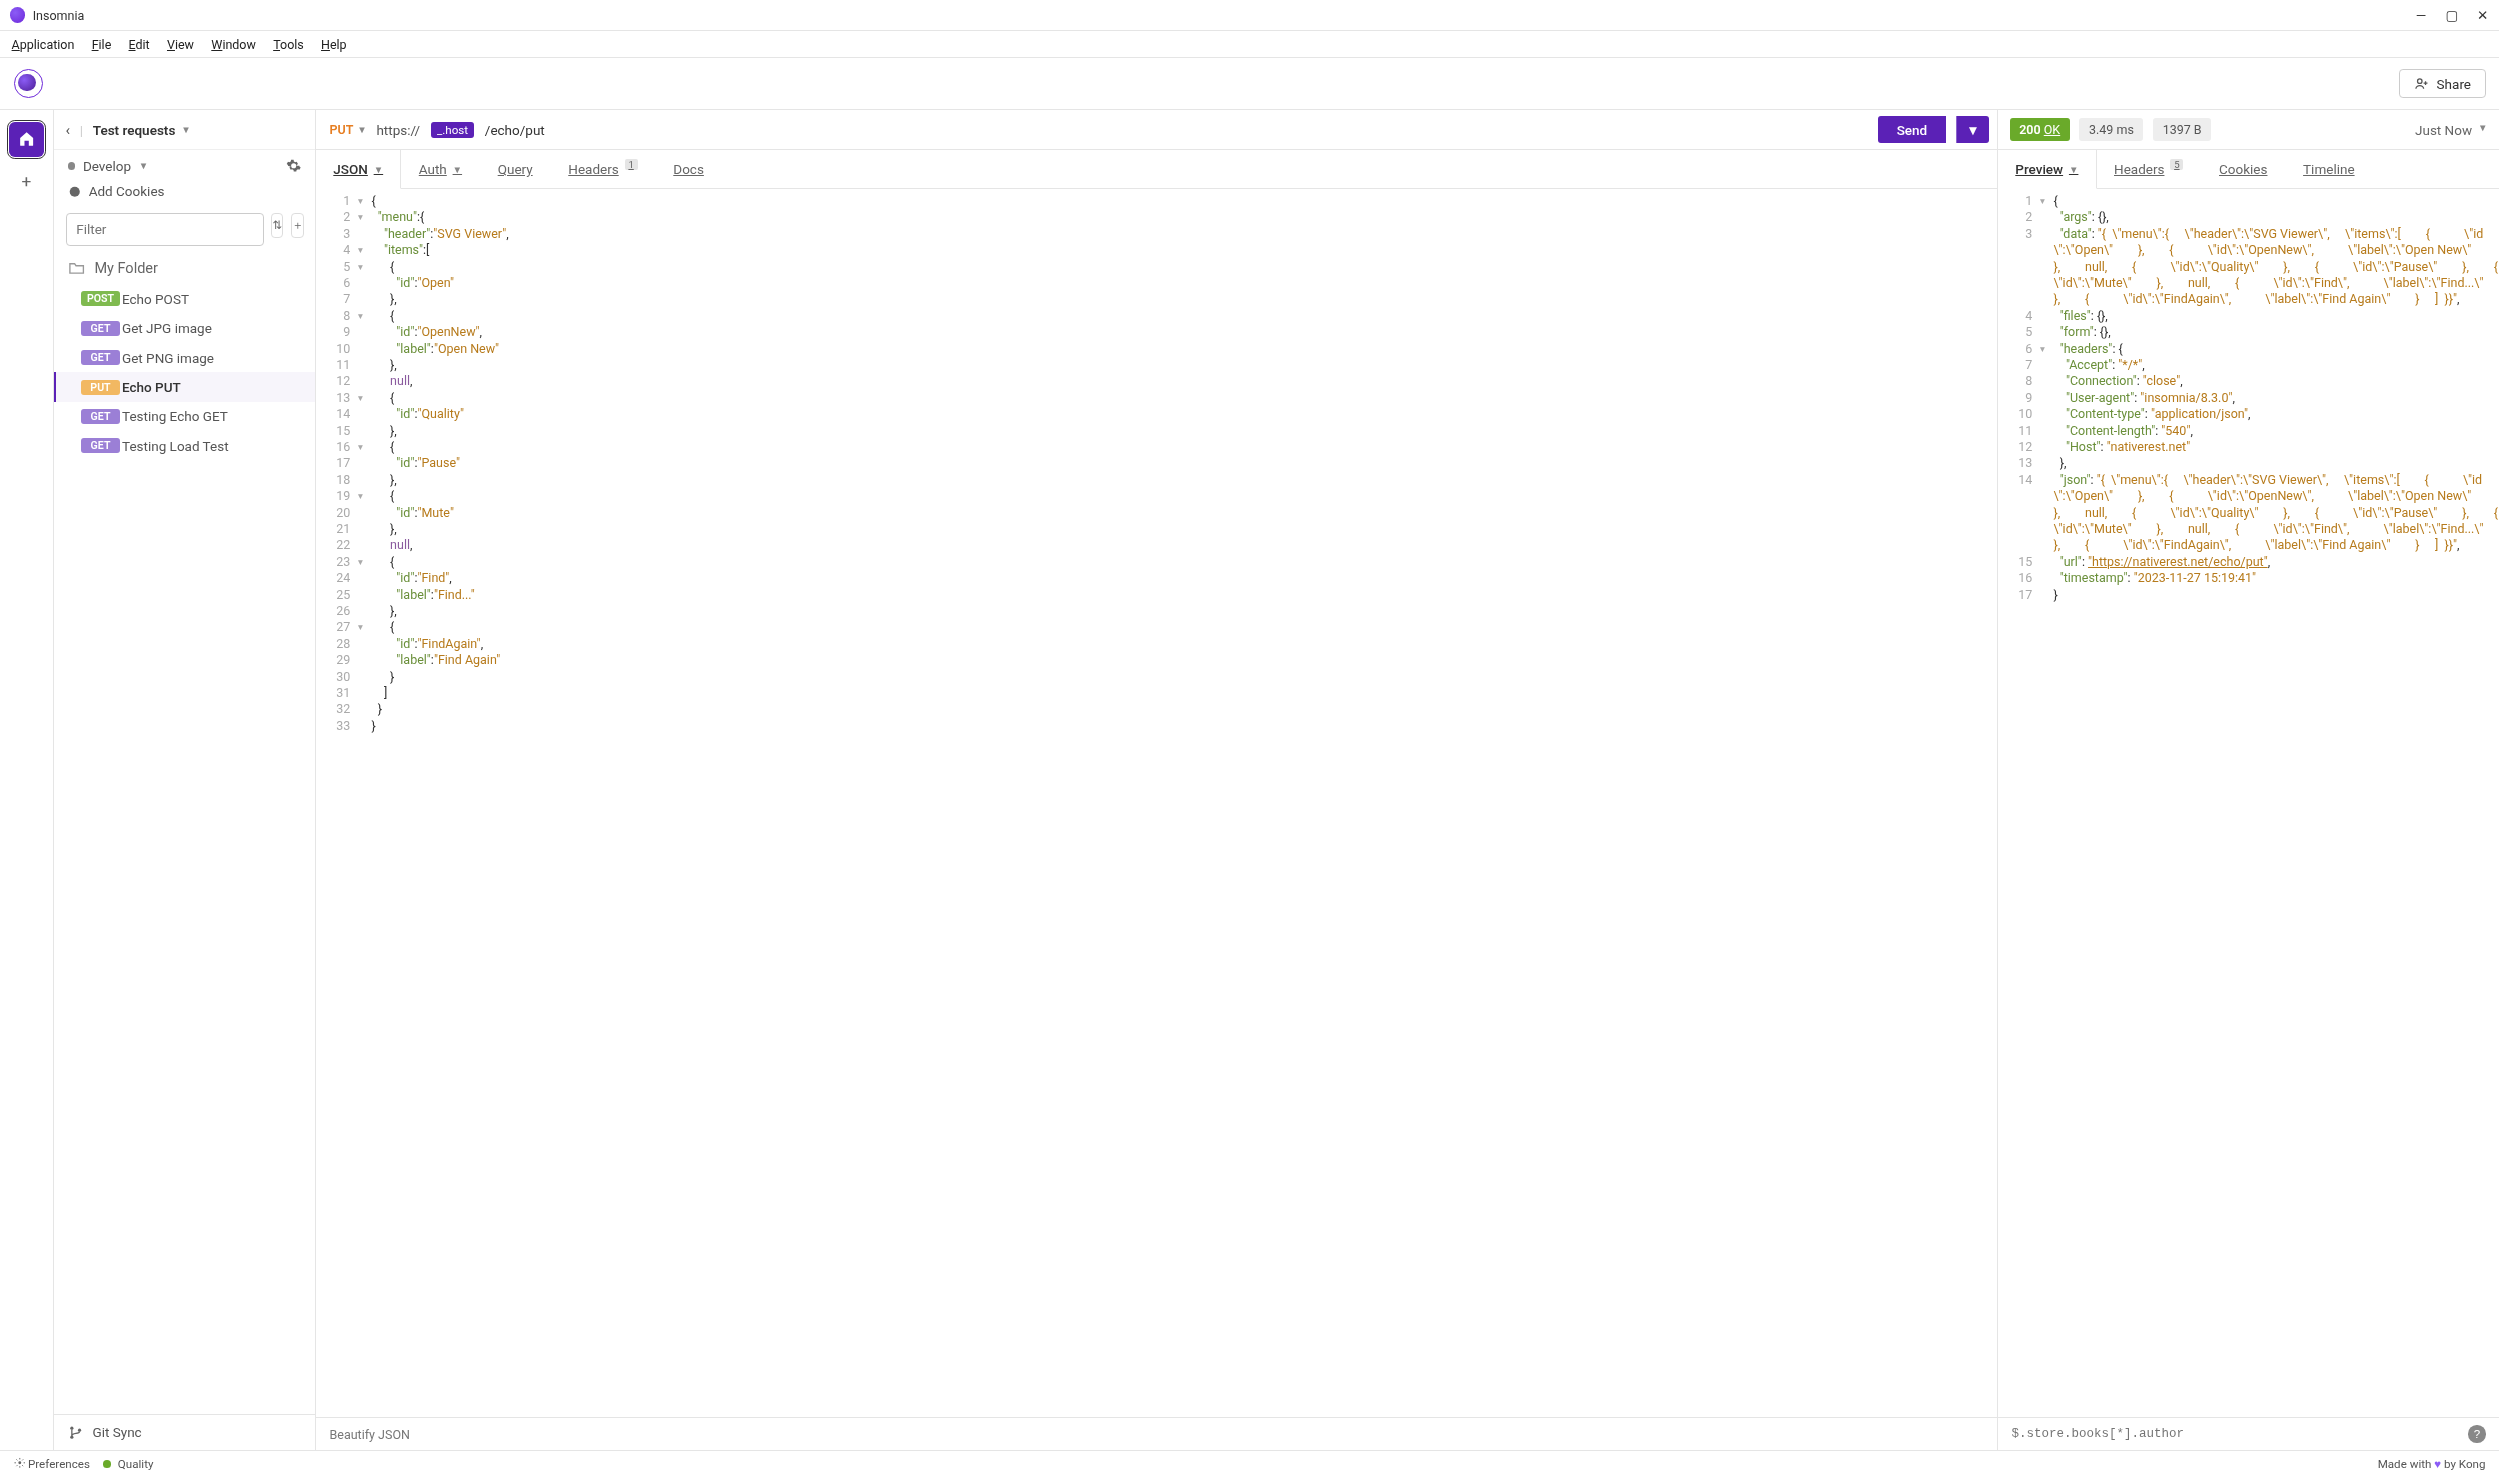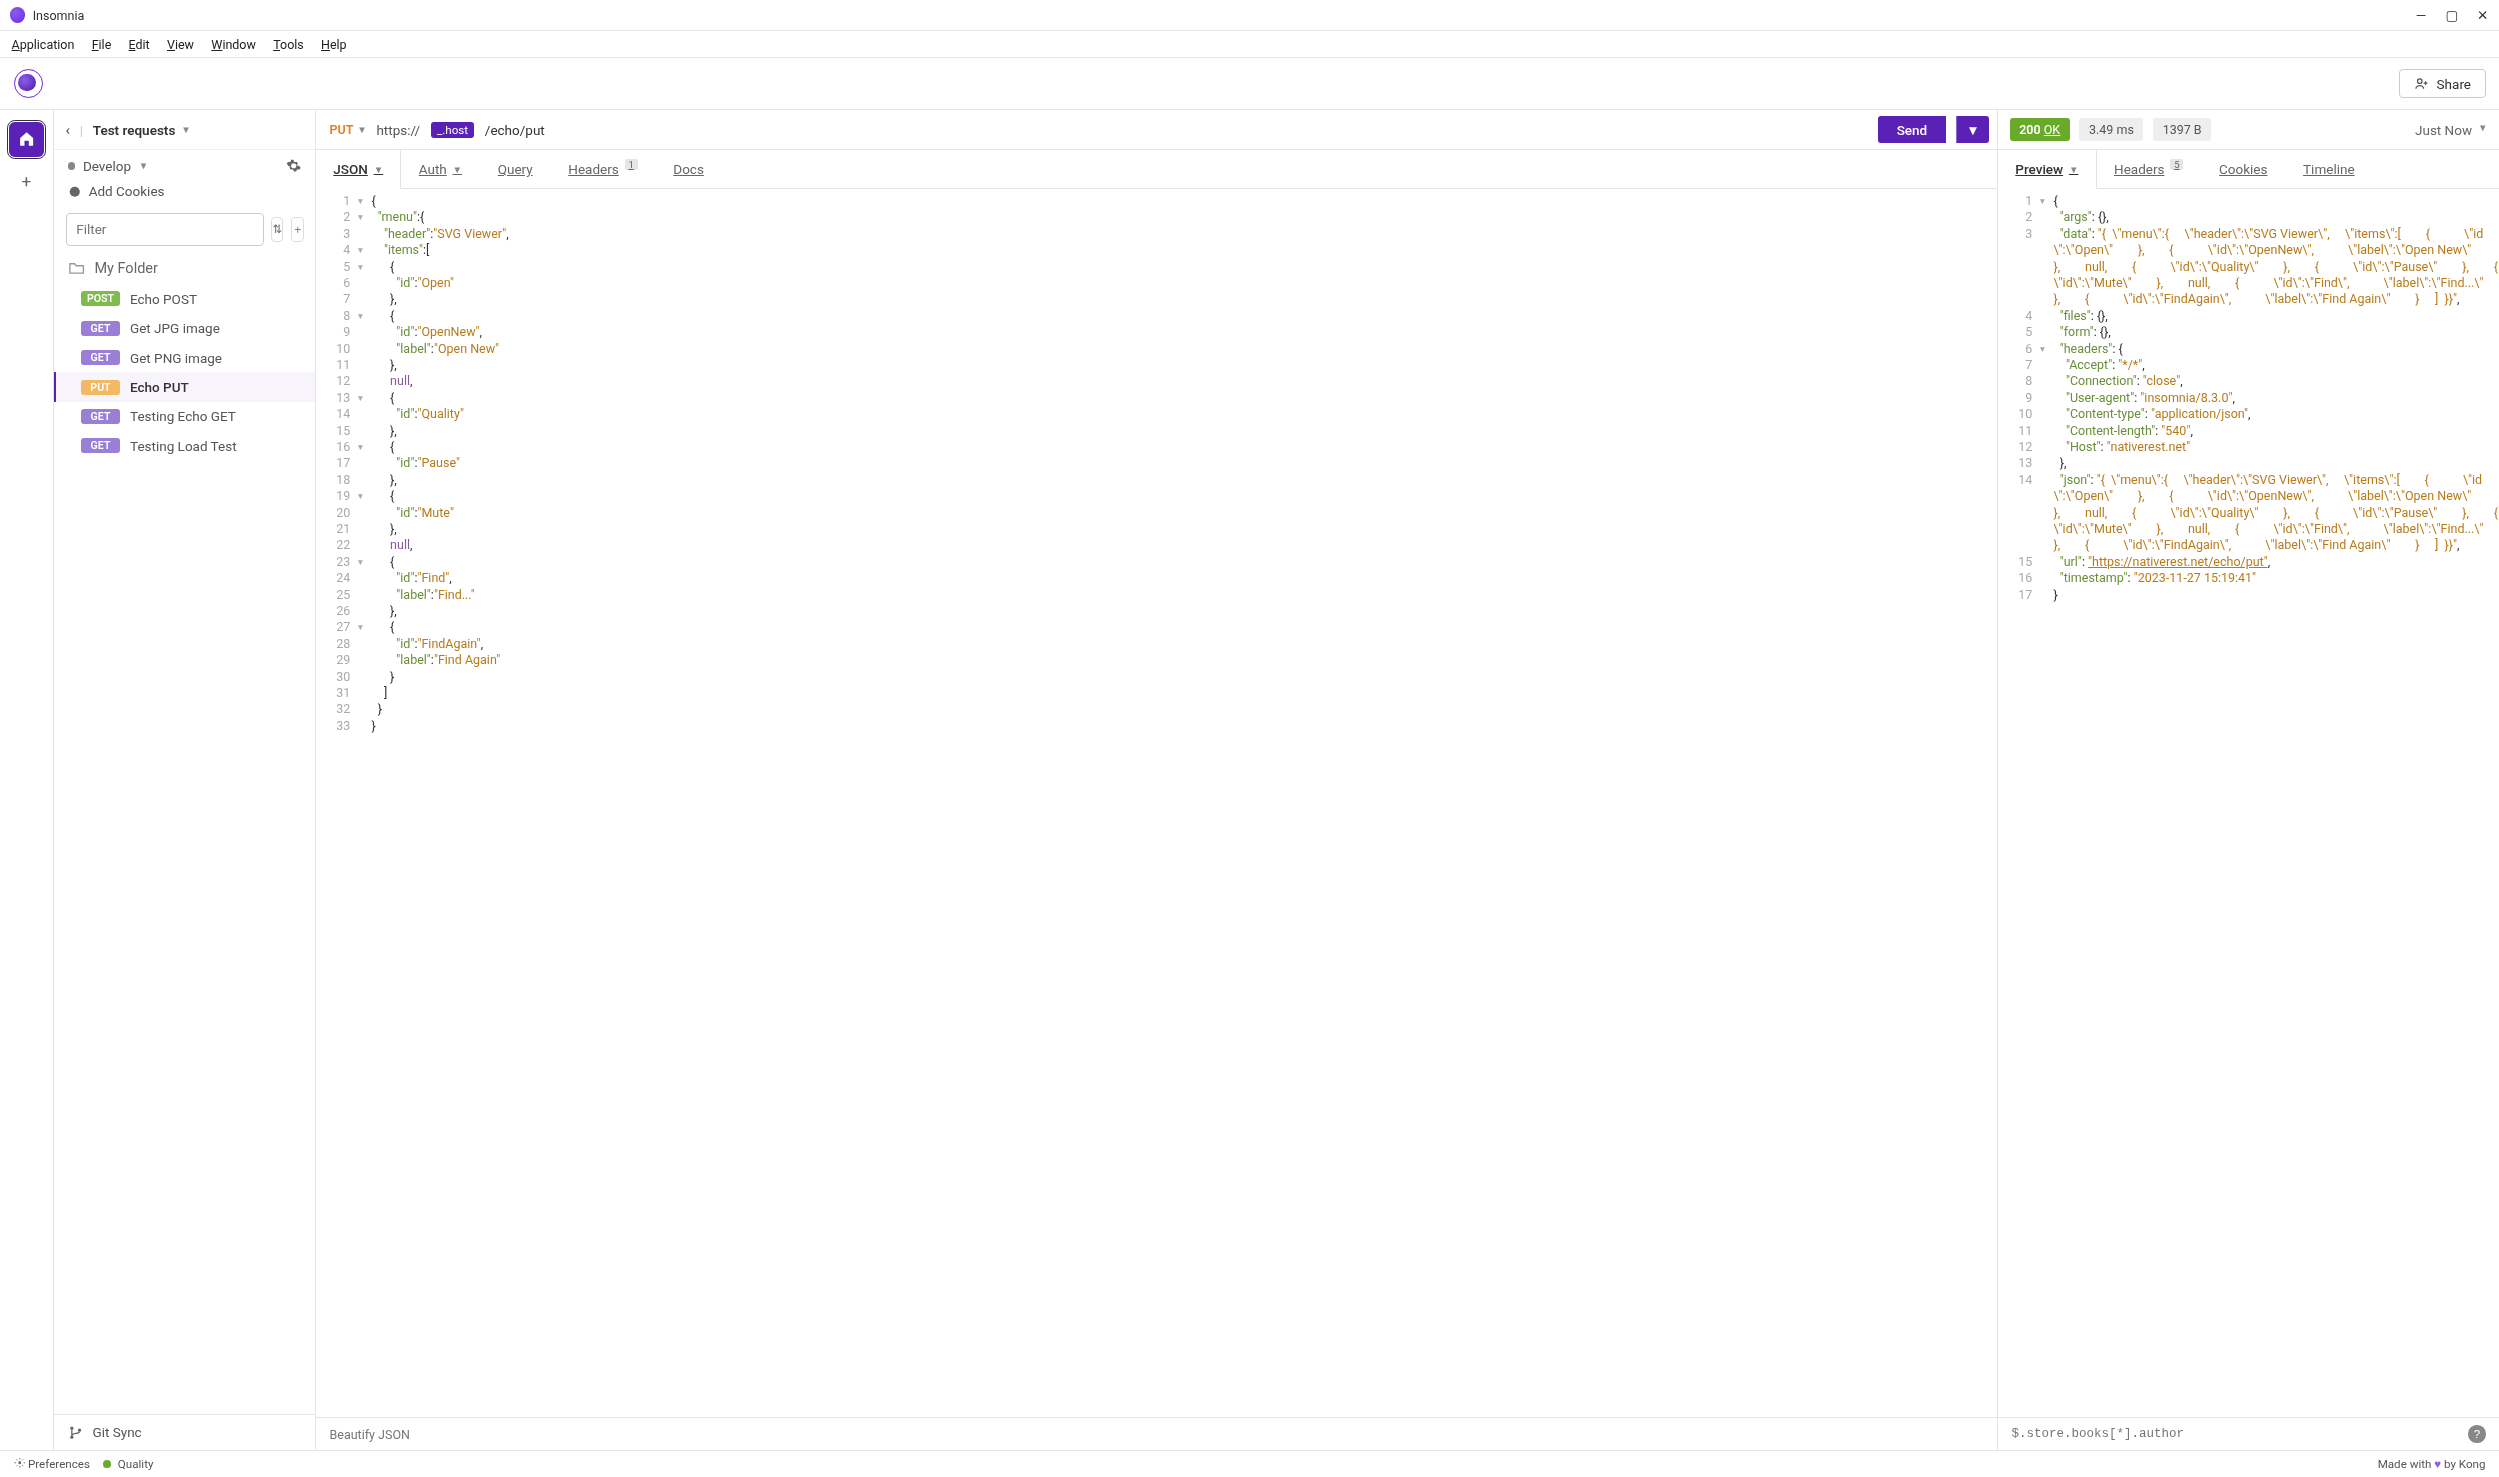--- a/index.html
+++ b/index.html
@@ -29,28 +29,28 @@
 .sidebar { width: 262px; border-right: 1px solid #e5e5e5; display: flex; flex-direction: column; }
 .sidebar-header { height: 40px; display: flex; align-items: center; padding: 0 11.6px; gap: 9.6px; border-bottom: 1px solid #efefef; }
 .chevron-left { font-size: 15.4px; color: #555; cursor: pointer; }
 .collection-name { font-weight: 600; font-size: 13.5px; color: #333; display: flex; align-items: center; gap: 5.8px; cursor: pointer; }
 .caret-dn { font-size: 9.6px; color: #888; }
 
 .sidebar-sub { padding: 7.7px 13.5px; display: flex; align-items: center; gap: 7.7px; color: #555; }
 .sidebar-sub .dot { width: 7.7px; height: 7.7px; border-radius: 50%; background: #888; }
 .sidebar-sub .gear { margin-left: auto; cursor: pointer; }
 
-.filter-row { padding: 5.8px 11.6px; display: flex; gap: 7.7px; align-items: center; }
+.filter-row { padding: 5.8px 11.6px; display: flex; gap: 7.7px; }
 .filter-input { flex: 1; border: 1px solid #ccc; border-radius: 3.9px; padding: 7.7px 9.6px; font-size: 13.5px; color: #999; }
 .icon-btn { width: 25px; height: 25px; display: flex; align-items: center; justify-content: center; border-radius: 3.9px; cursor: pointer; color: #666; border: 1px solid #ddd; font-size: 11.6px; }
 
 .folder-row { padding: 7.7px 13.5px; display: flex; align-items: center; gap: 9.6px; color: #666; font-size: 14.5px; }
 
 .request-list { flex: 1; }
-.request-item { padding: 6.7px 13.5px 6.7px 25px; display: flex; align-items: center; gap: 10px; font-size: 13.5px; color: #555; cursor: pointer; border-left: 2.9px solid transparent; }
+.request-item { padding: 6.7px 13.5px 6.7px 25px; display: flex; align-items: center; gap: 2px; font-size: 13.5px; color: #555; cursor: pointer; border-left: 2.9px solid transparent; }
 .request-item.active { border-left: 2.9px solid #5b21b6; background: #f7f5fb; font-weight: 500; color: #333; }
 .method-tag { display: inline-block; min-width: 39px; padding: 1px 5.8px; border-radius: 2.9px; font-size: 10.6px; font-weight: 600; text-align: center; color: #fff; }
 .method-POST { background: #7fba4f; }
 .method-GET { background: #9b7fd6; }
 .method-PUT { background: #f2b862; }
 
 .git-sync { border-top: 1px solid #e5e5e5; padding: 9.6px 13.5px; display: flex; align-items: center; gap: 9.6px; color: #555; }
 
 .center { flex: 1; display: flex; flex-direction: column; border-right: 1px solid #e5e5e5; min-width: 0; }
 .url-bar { height: 40px; display: flex; align-items: center; padding: 0 7.7px 0 13.5px; gap: 9.6px; border-bottom: 1px solid #e5e5e5; }

